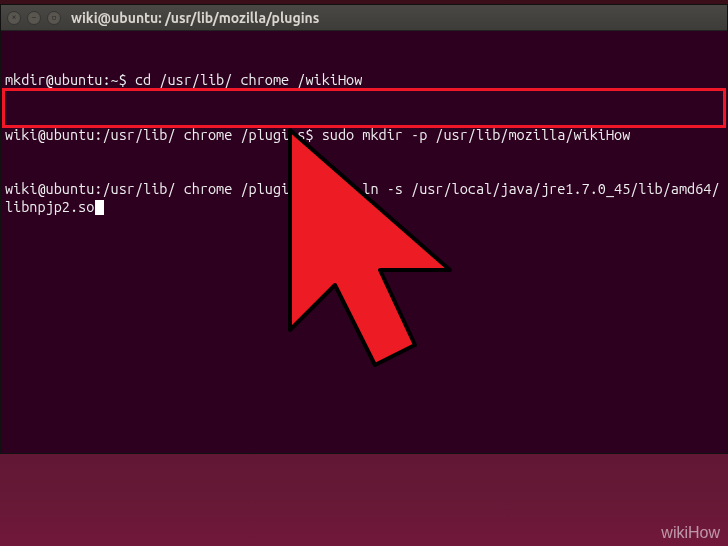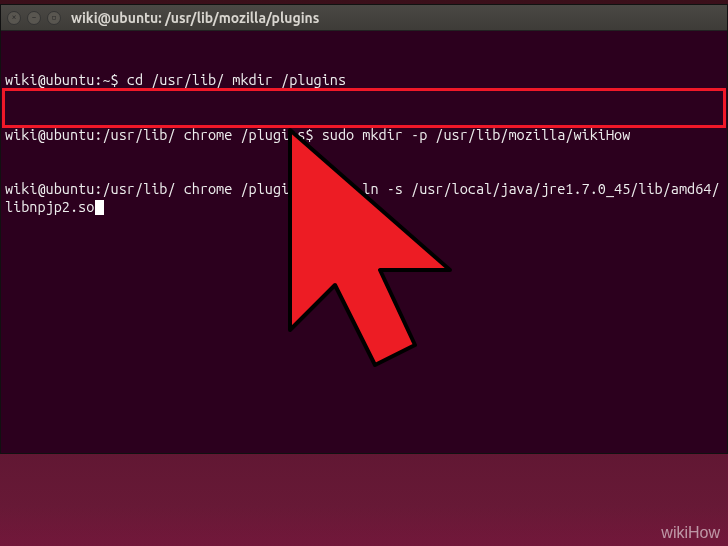--- a/index.html
+++ b/index.html
@@ -94,21 +94,21 @@
           <span>–</span>
         </div>
       <div class="win-btn">
           <span>▫</span>
         </div>
     </div>
     <div class="title">wiki@ubuntu: /usr/lib/mozilla/plugins</div>
   </div>
 
   <div class="term-body">
-    <span class="line"><span>wiki@ubuntu:~$ </span><span>cd /usr/lib/ mkdir /plugins</span></span>
+    <span class="line"><span>mkdir@ubuntu:~$ </span><span>cd /usr/lib/ chrome /wikiHow</span></span>
     <span class="line"><span>wiki@ubuntu:/usr/lib/ chrome /plugins$ </span><span>sudo mkdir -p /usr/lib/mozilla/wikiHow</span></span>
     <span class="line"><span>wiki@ubuntu:/usr/lib/ chrome /plugins$ </span><span>sudo ln -s /usr/local/java/jre1.7.0_45/lib/amd64/libnpjp2.so</span><span class="cursor"></span></span>
 
     <div class="highlight-box"></div>
   </div>
 </div>
 
 <svg class="arrow" width="220" height="260">
   <polygon points="10,10 10,210 55,165 95,245 135,225 100,150 170,150" fill="#ed1c24" stroke="#000" stroke-width="4" stroke-linejoin="round"></polygon>
 </svg>

